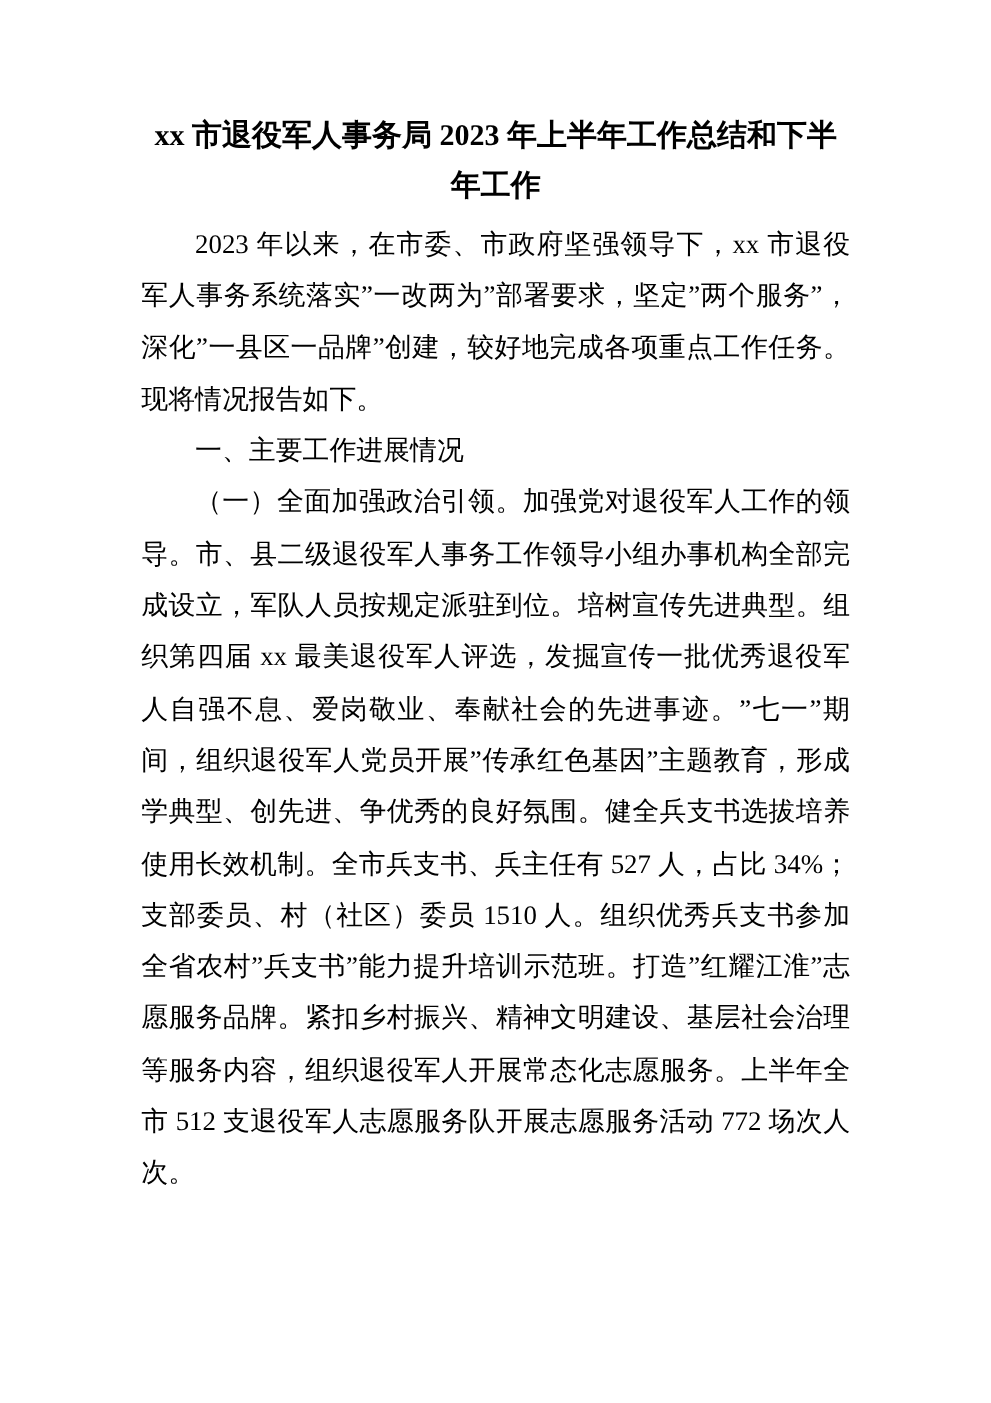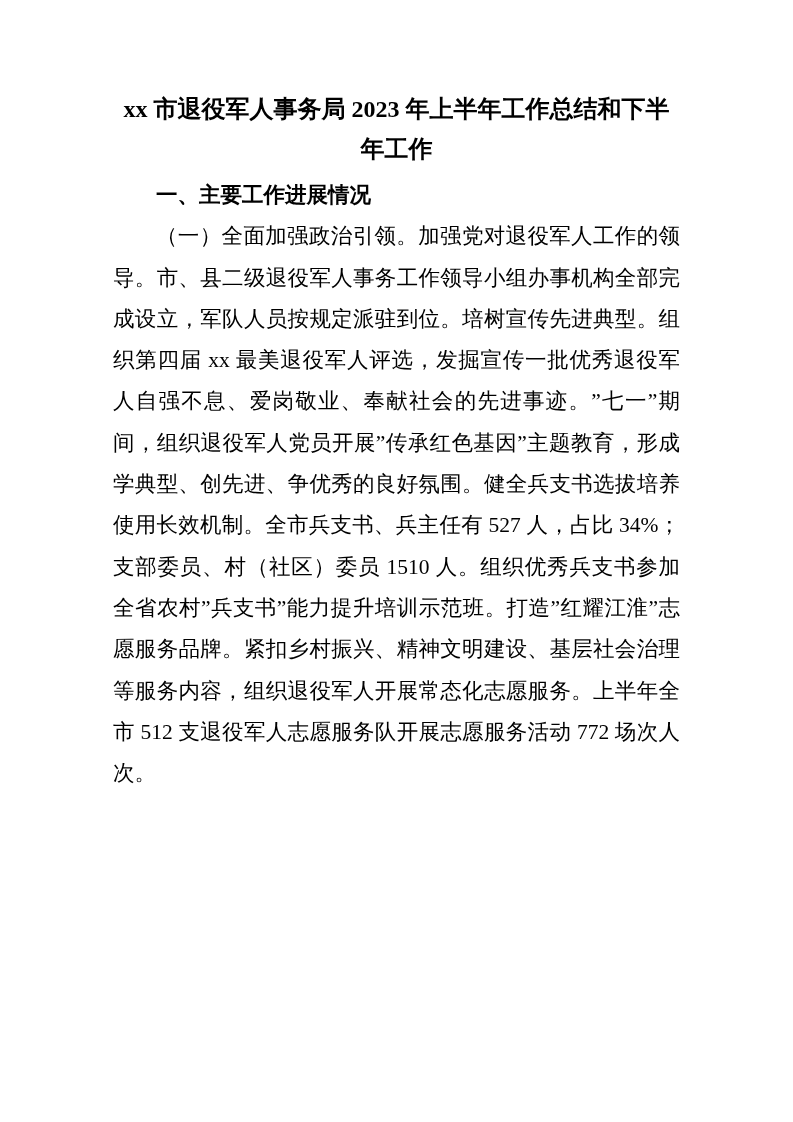--- a/index.html
+++ b/index.html
@@ -30,34 +30,35 @@
   }
   .para {
     margin: 0;
     font-size: 21.5px;
     line-height: 41.3px;
     text-align: justify;
     text-indent: 2em;
     word-break: break-all;
   }
   .heading {
-    font-weight: 700;
+    font-weight: 400;
   }
   .lead {
     font-weight: 400;
   }
 </style>
 </head>
 <body>
 
 <div class="page">
 
   <h1 class="doc-title">
     <span class="title-line">xx 市退役军人事务局 2023 年上半年工作总结和下半年工作</span>
   </h1>
 
+  <p class="para"><span>2023 年以来，在市委、市政府坚强领导下，xx 市退役军人事务系统落实”一改两为”部署要求，坚定”两个服务”，深化”一县区一品牌”创建，较好地完成各项重点工作任务。现将情况报告如下。</span></p>
 
   <p class="para heading"><span>一、主要工作进展情况</span></p>
 
   <p class="para"><span class="lead">（一）全面加强政治引领。</span><span>加强党对退役军人工作的领导。市、县二级退役军人事务工作领导小组办事机构全部完成设立，军队人员按规定派驻到位。培树宣传先进典型。组织第四届 xx 最美退役军人评选，发掘宣传一批优秀退役军人自强不息、爱岗敬业、奉献社会的先进事迹。”七一”期间，组织退役军人党员开展”传承红色基因”主题教育，形成学典型、创先进、争优秀的良好氛围。健全兵支书选拔培养使用长效机制。全市兵支书、兵主任有 527 人，占比 34%；支部委员、村（社区）委员 1510 人。组织优秀兵支书参加全省农村”兵支书”能力提升培训示范班。打造”红耀江淮”志愿服务品牌。紧扣乡村振兴、精神文明建设、基层社会治理等服务内容，组织退役军人开展常态化志愿服务。上半年全市 512 支退役军人志愿服务队开展志愿服务活动 772 场次人次。</span></p>
 
 
 </div>
 
 </body></html>

